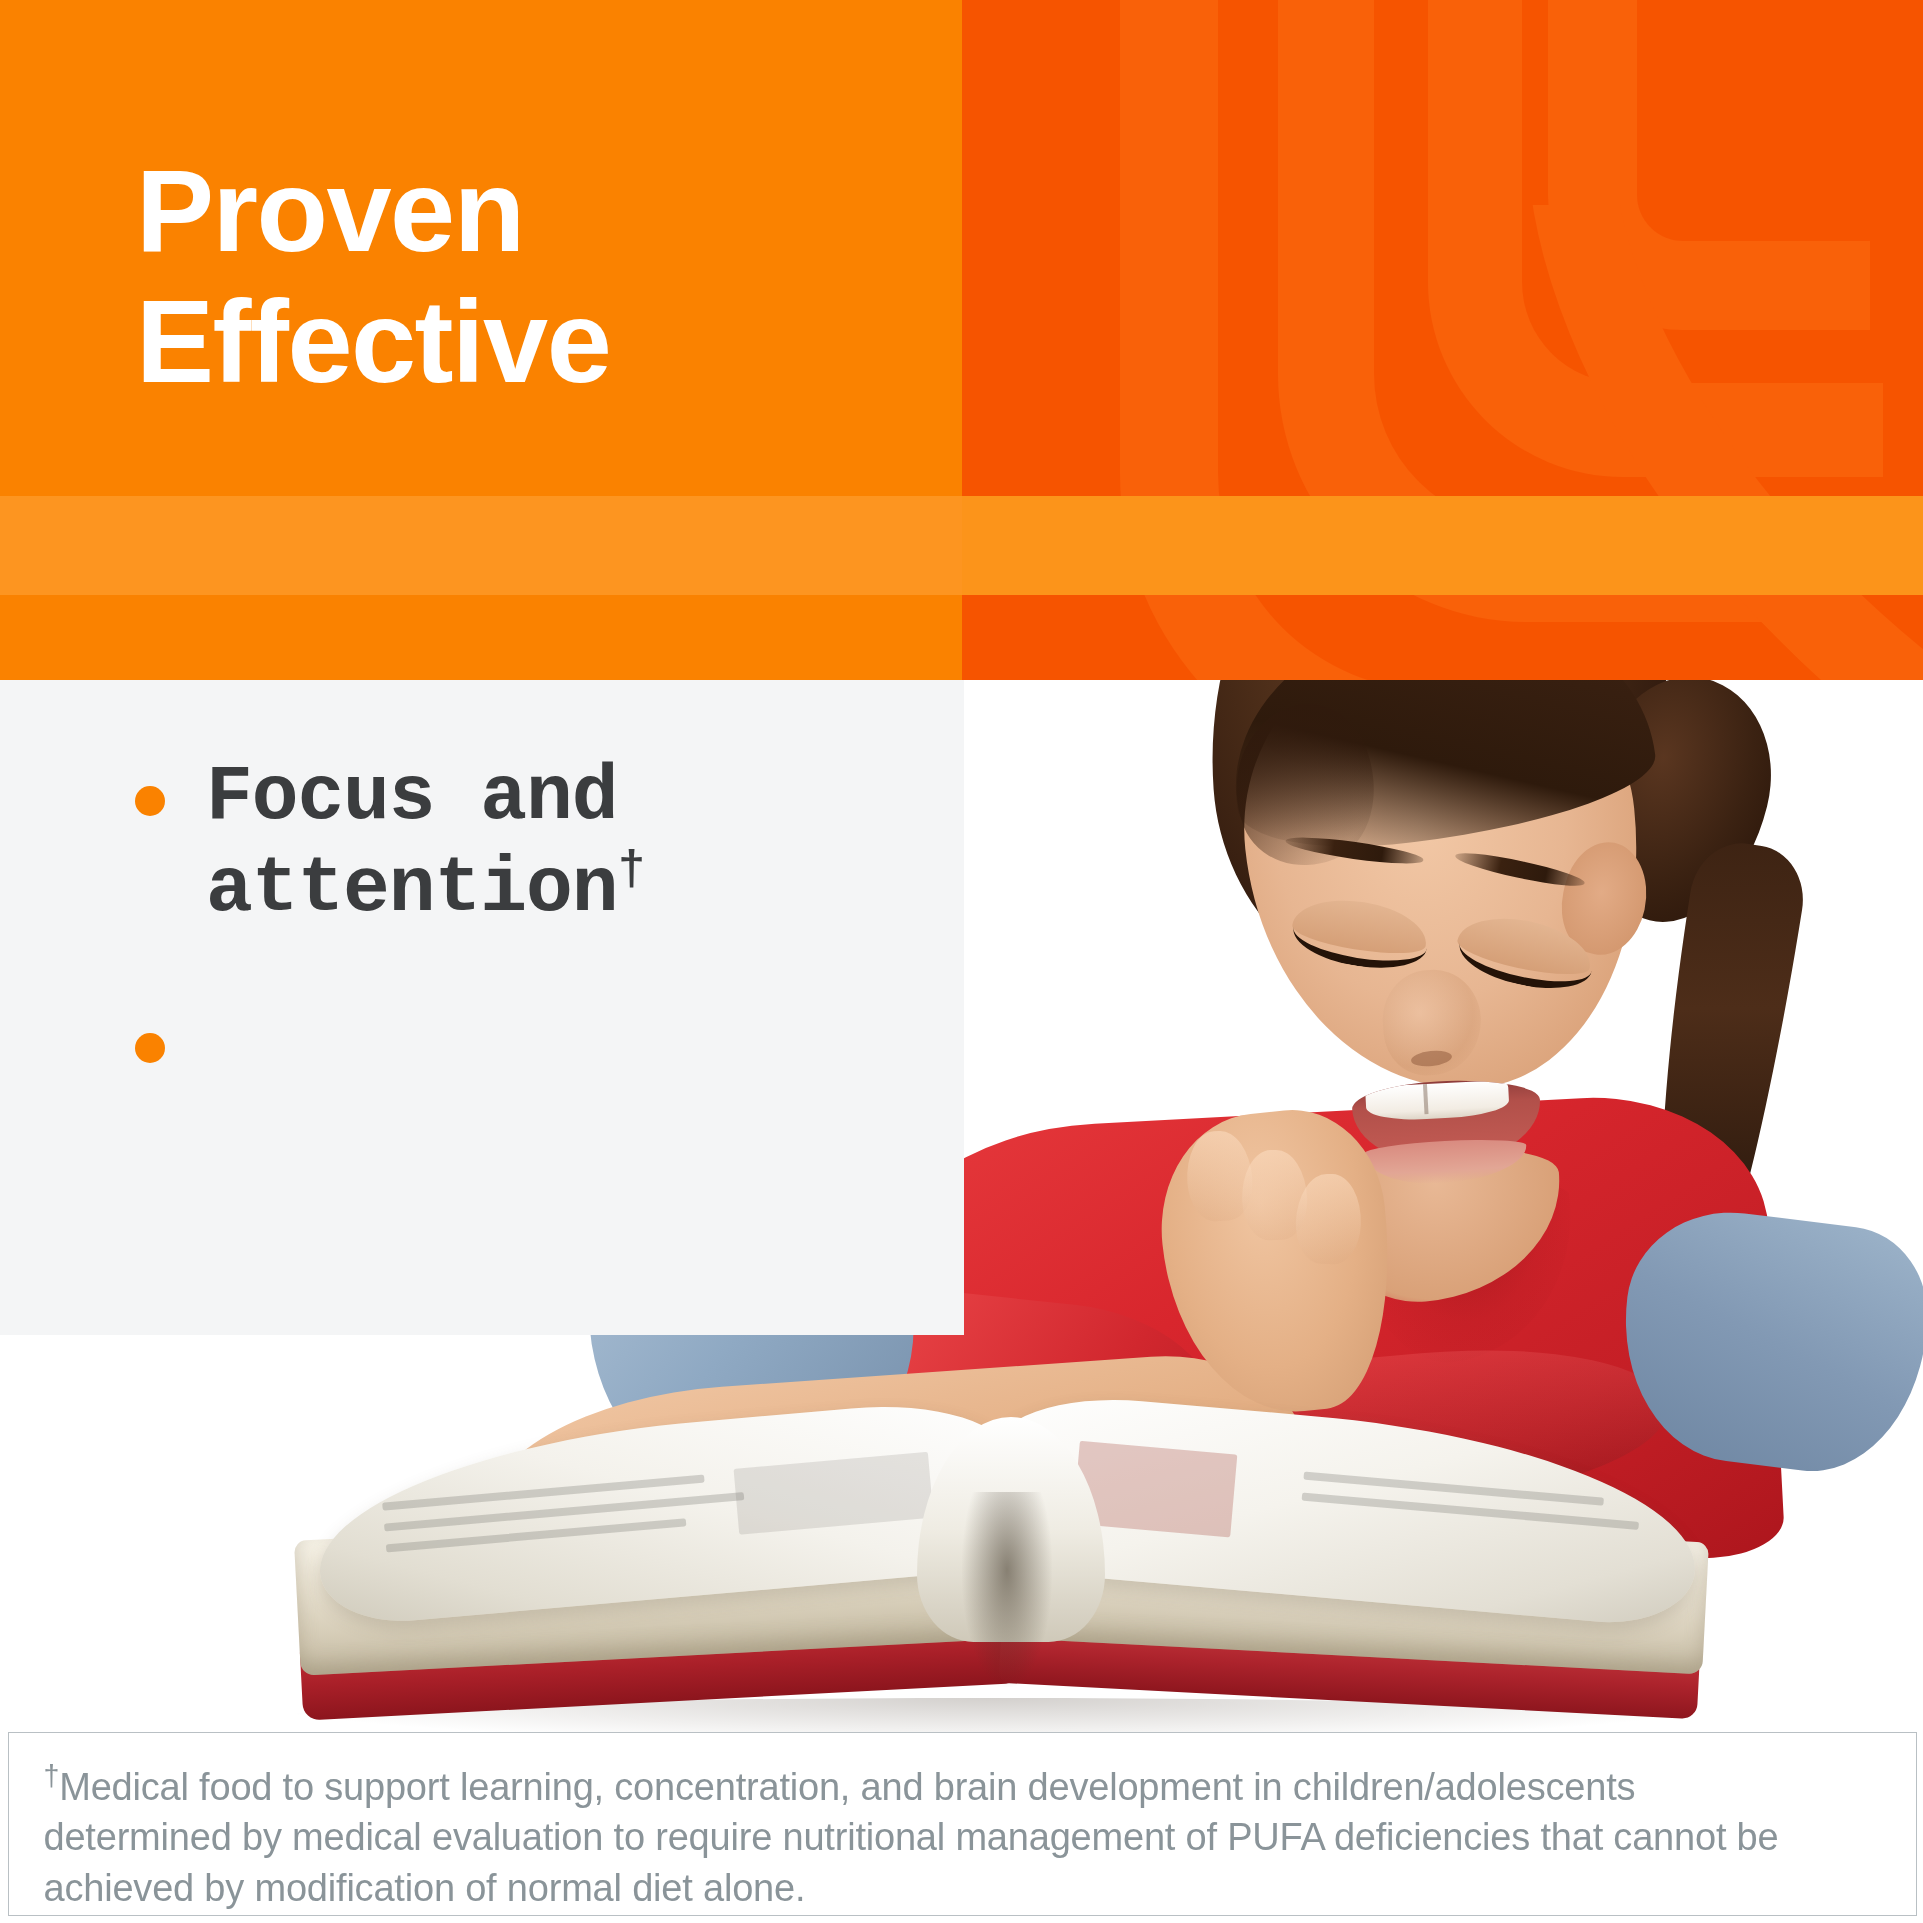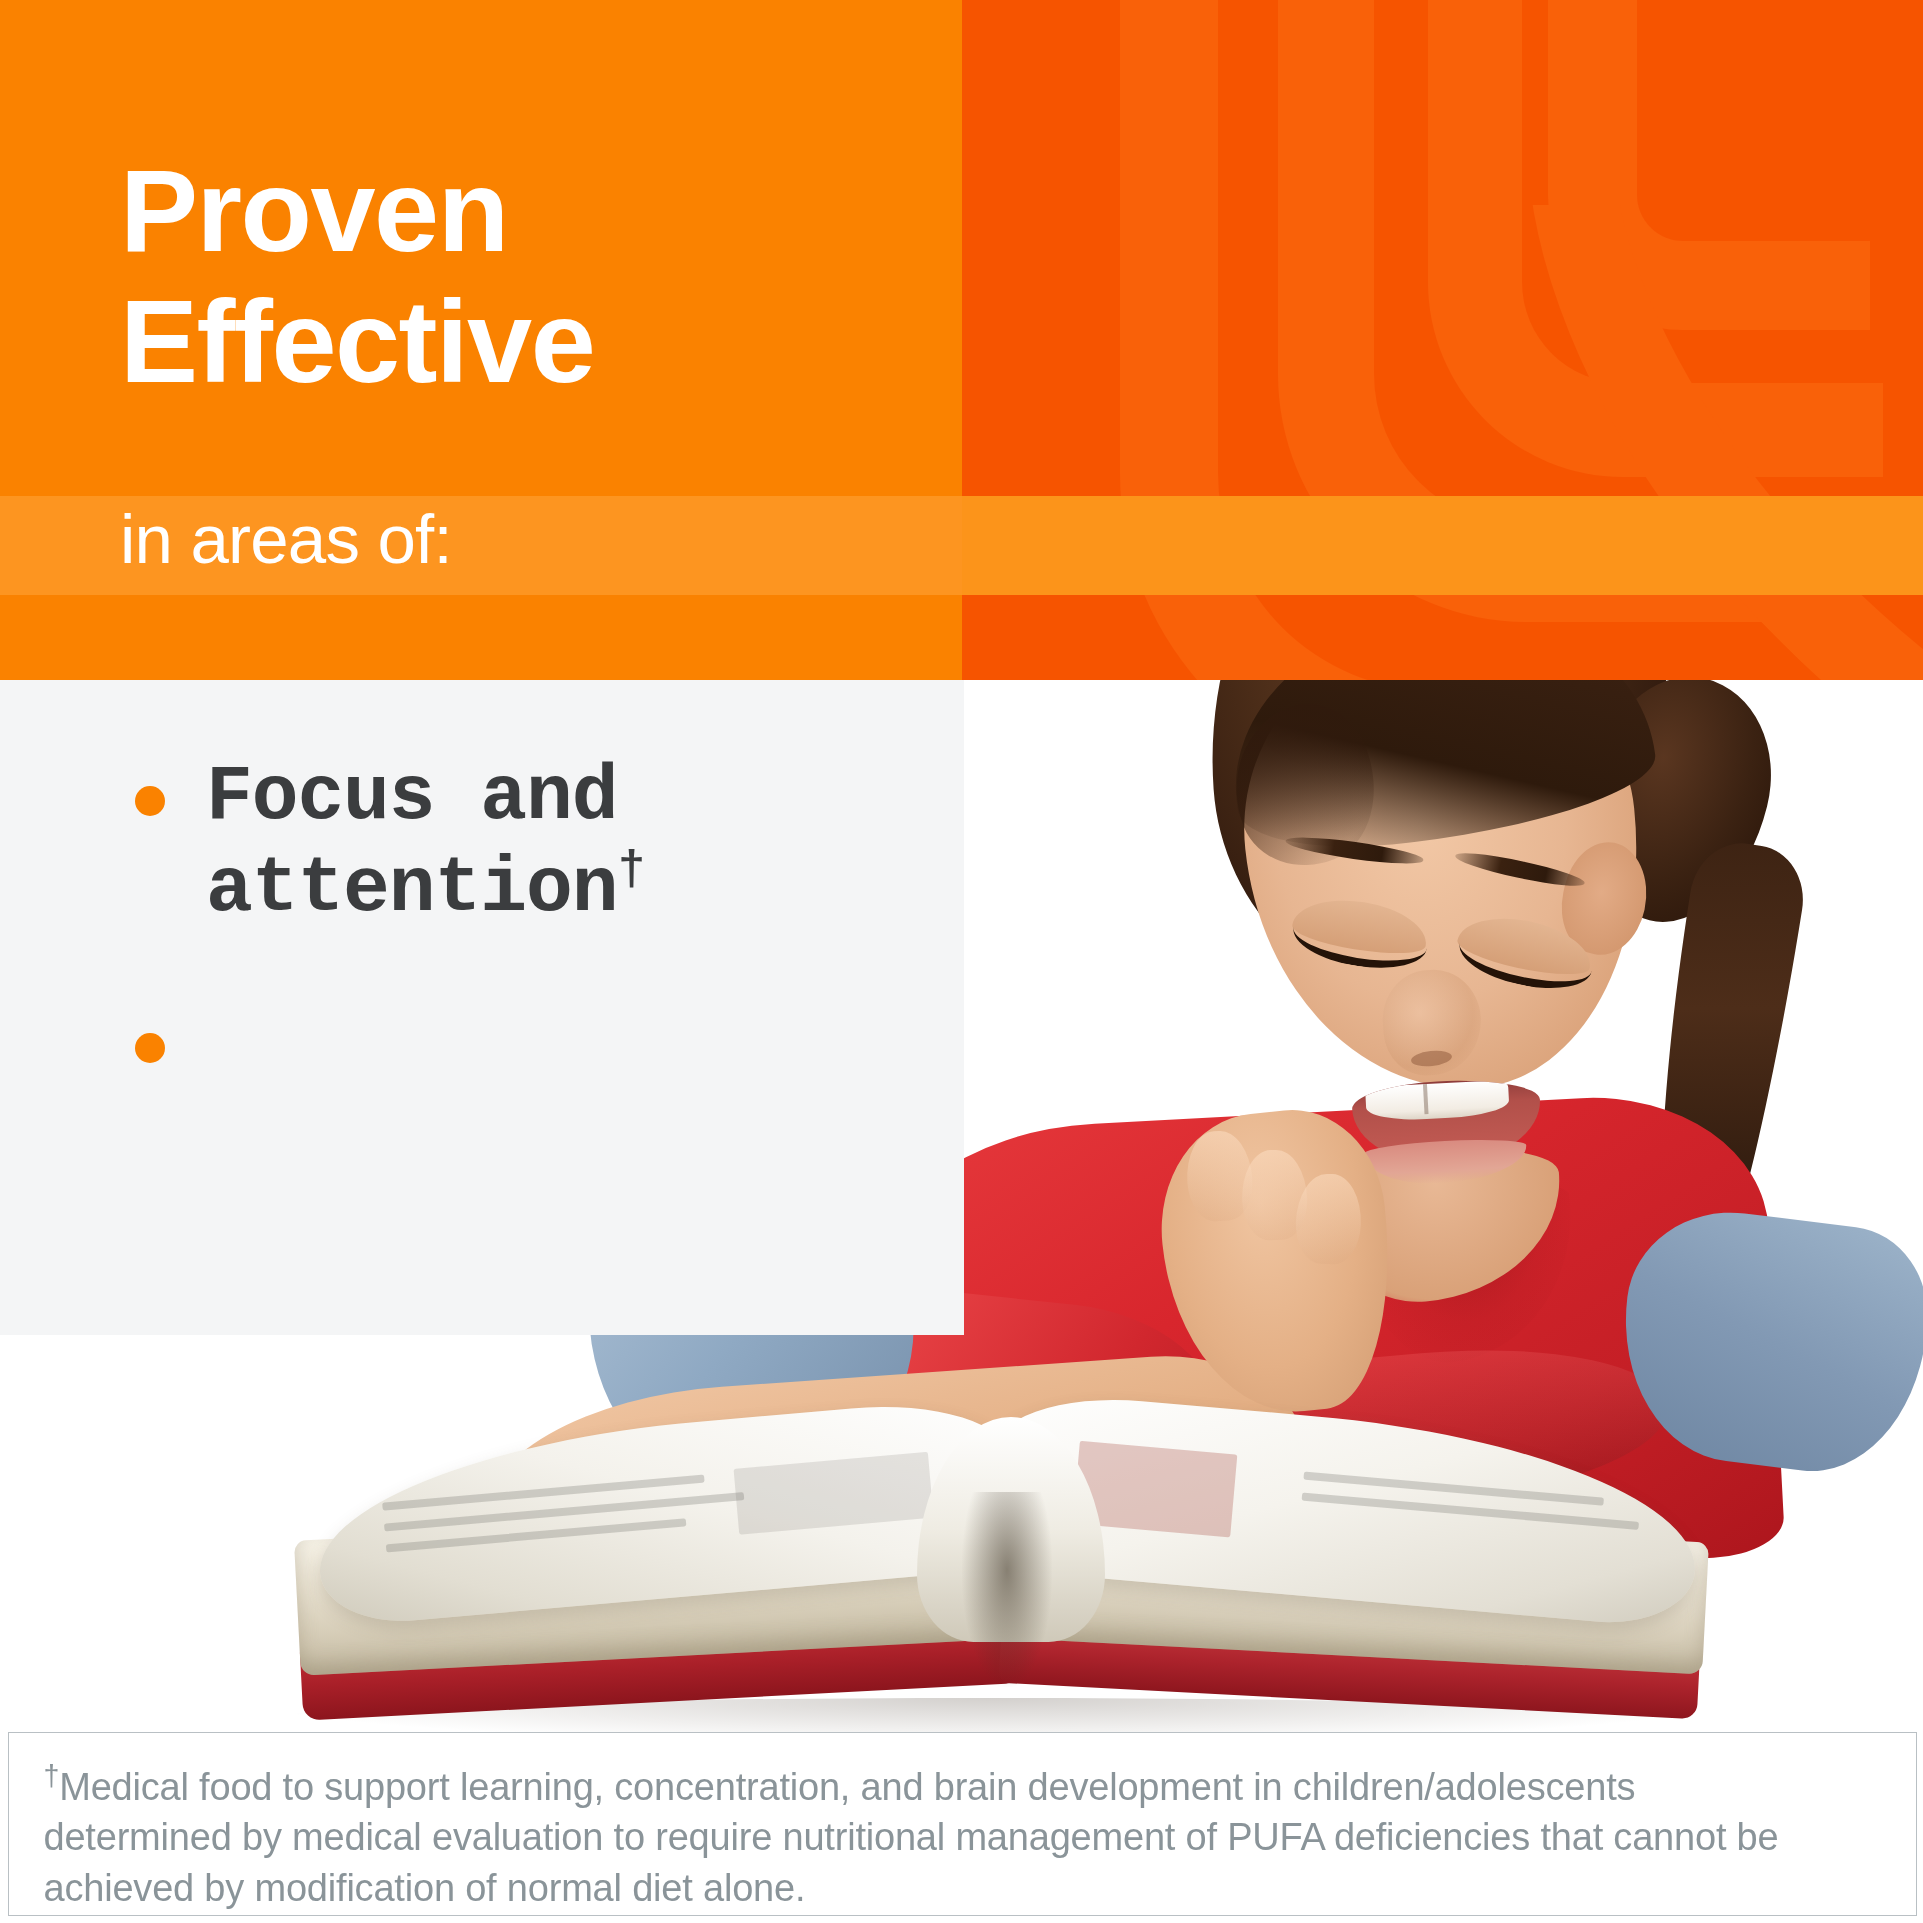--- a/index.html
+++ b/index.html
@@ -453,21 +453,21 @@
     position: absolute;
     left: 962px; top: 496px;
     width: 962px; height: 99px;
     background: rgba(253,149,32,0.55);
     mix-blend-mode: screen;
     pointer-events: none;
   }
 
   .title {
     position: absolute;
-    left: 120px;
+    left: 136px;
     top: 105px;
     width: 977px;
     color: #ffffff;
     font-size: 117px;
     font-weight: 700;
     line-height: 1.12;
     letter-spacing: -1.5px;
     white-space: pre-line;
     margin-top: 40px;
   }
@@ -629,21 +629,20 @@
     <div class="swoosh-arc-outer"></div>
     <div class="band-light"></div>
   </div>
 
   <div class="head-tint"></div>
   <div class="head-tint-band"></div>
 
   <h1 class="title">Proven
 Effective</h1>
 
-  <div class="subtitle">in areas of:</div>
 
   <div class="bullets">
     <div class="bullet-row">
       <span class="bullet-dot"></span>
       <span class="bullet-text"><span>Focus and attention</span><span class="dag">†</span></span>
     </div>
     <div class="bullet-row">
       <span class="bullet-dot"></span>
     </div>
   </div>

